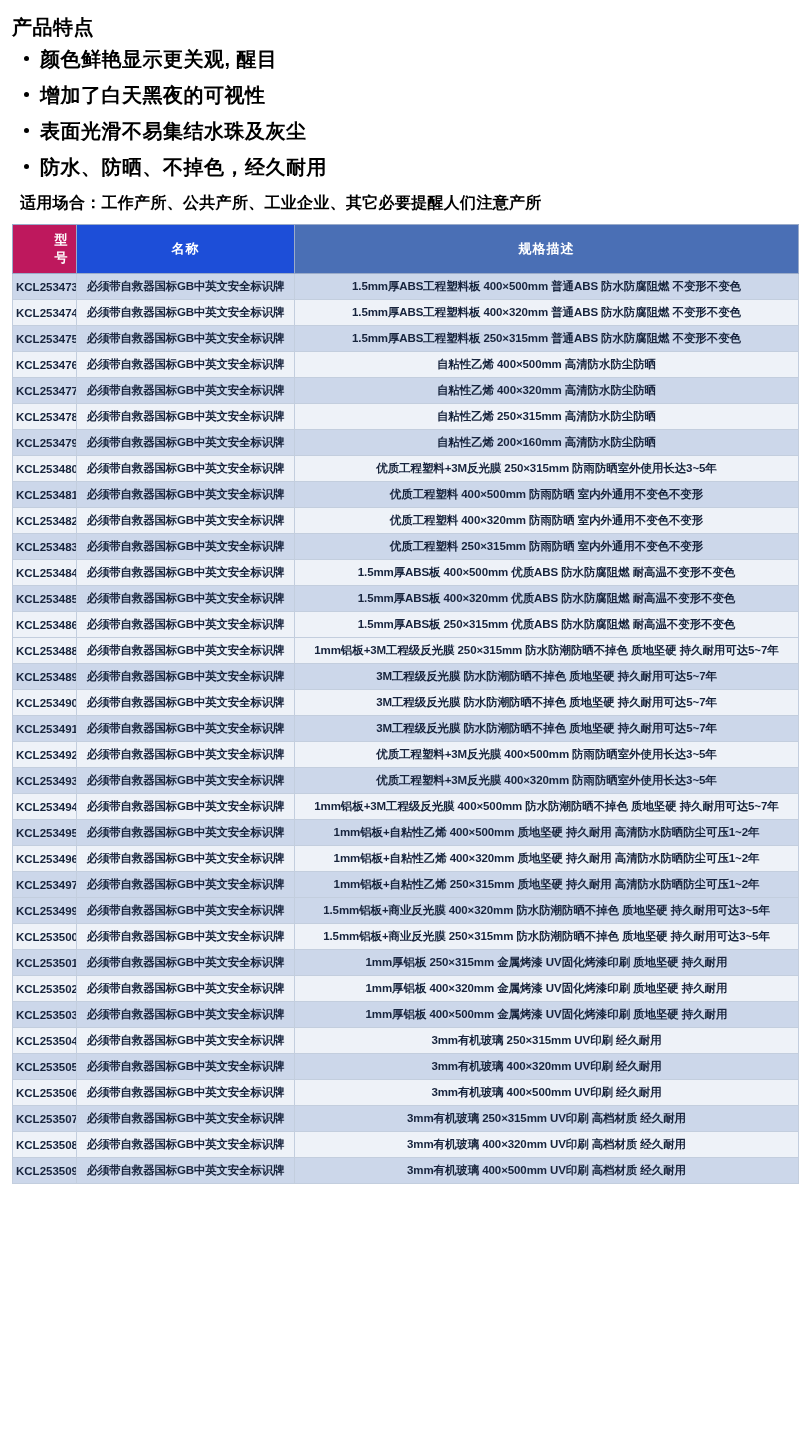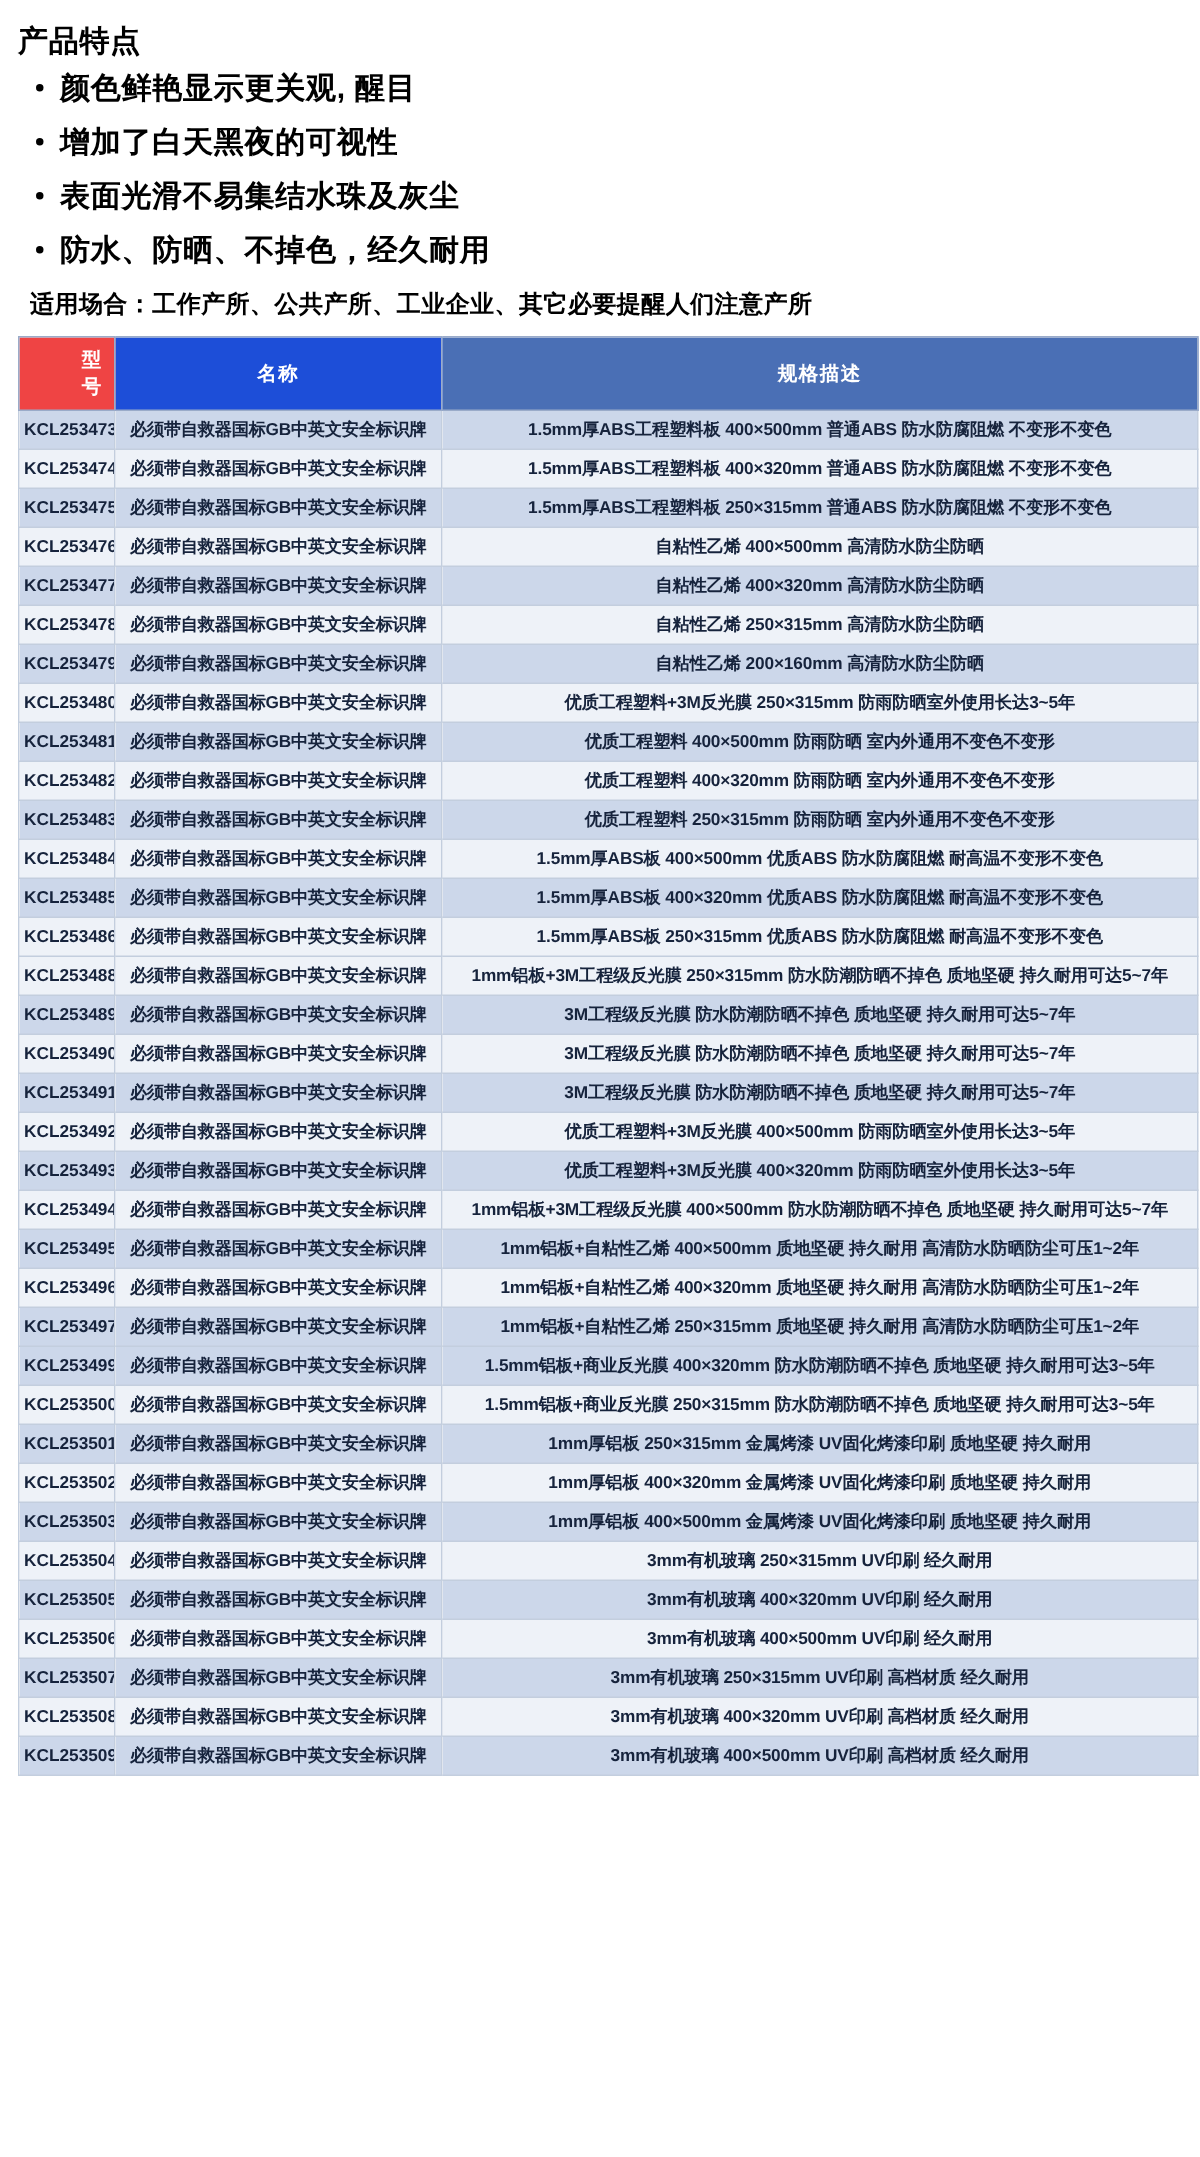--- a/index.html
+++ b/index.html
@@ -111,21 +111,21 @@
   <div class="scene-line">适用场合：工作产所、公共产所、工业企业、其它必要提醒人们注意产所</div>
 
   <table class="spec">
     <colgroup>
       <col class="c-model">
       <col class="c-name">
       <col class="c-desc">
     </colgroup>
     <thead>
       <tr>
-        <th style="background: #ef4444; padding-left: 36px;">型号</th>
+        <th style="background: #be185d; padding-left: 36px;">型号</th>
         <th style="background: #1d4ed8;">名称</th>
         <th style="background: rgb(74, 111, 181);">规格描述</th>
       </tr>
     </thead>
     <tbody>
         <tr class="odd">
           <td class="model">KCL253473</td>
           <td class="name">必须带自救器国标GB中英文安全标识牌</td>
           <td class="desc">1.5mm厚ABS工程塑料板 400×500mm 普通ABS 防水防腐阻燃 不变形不变色</td>
         </tr>

